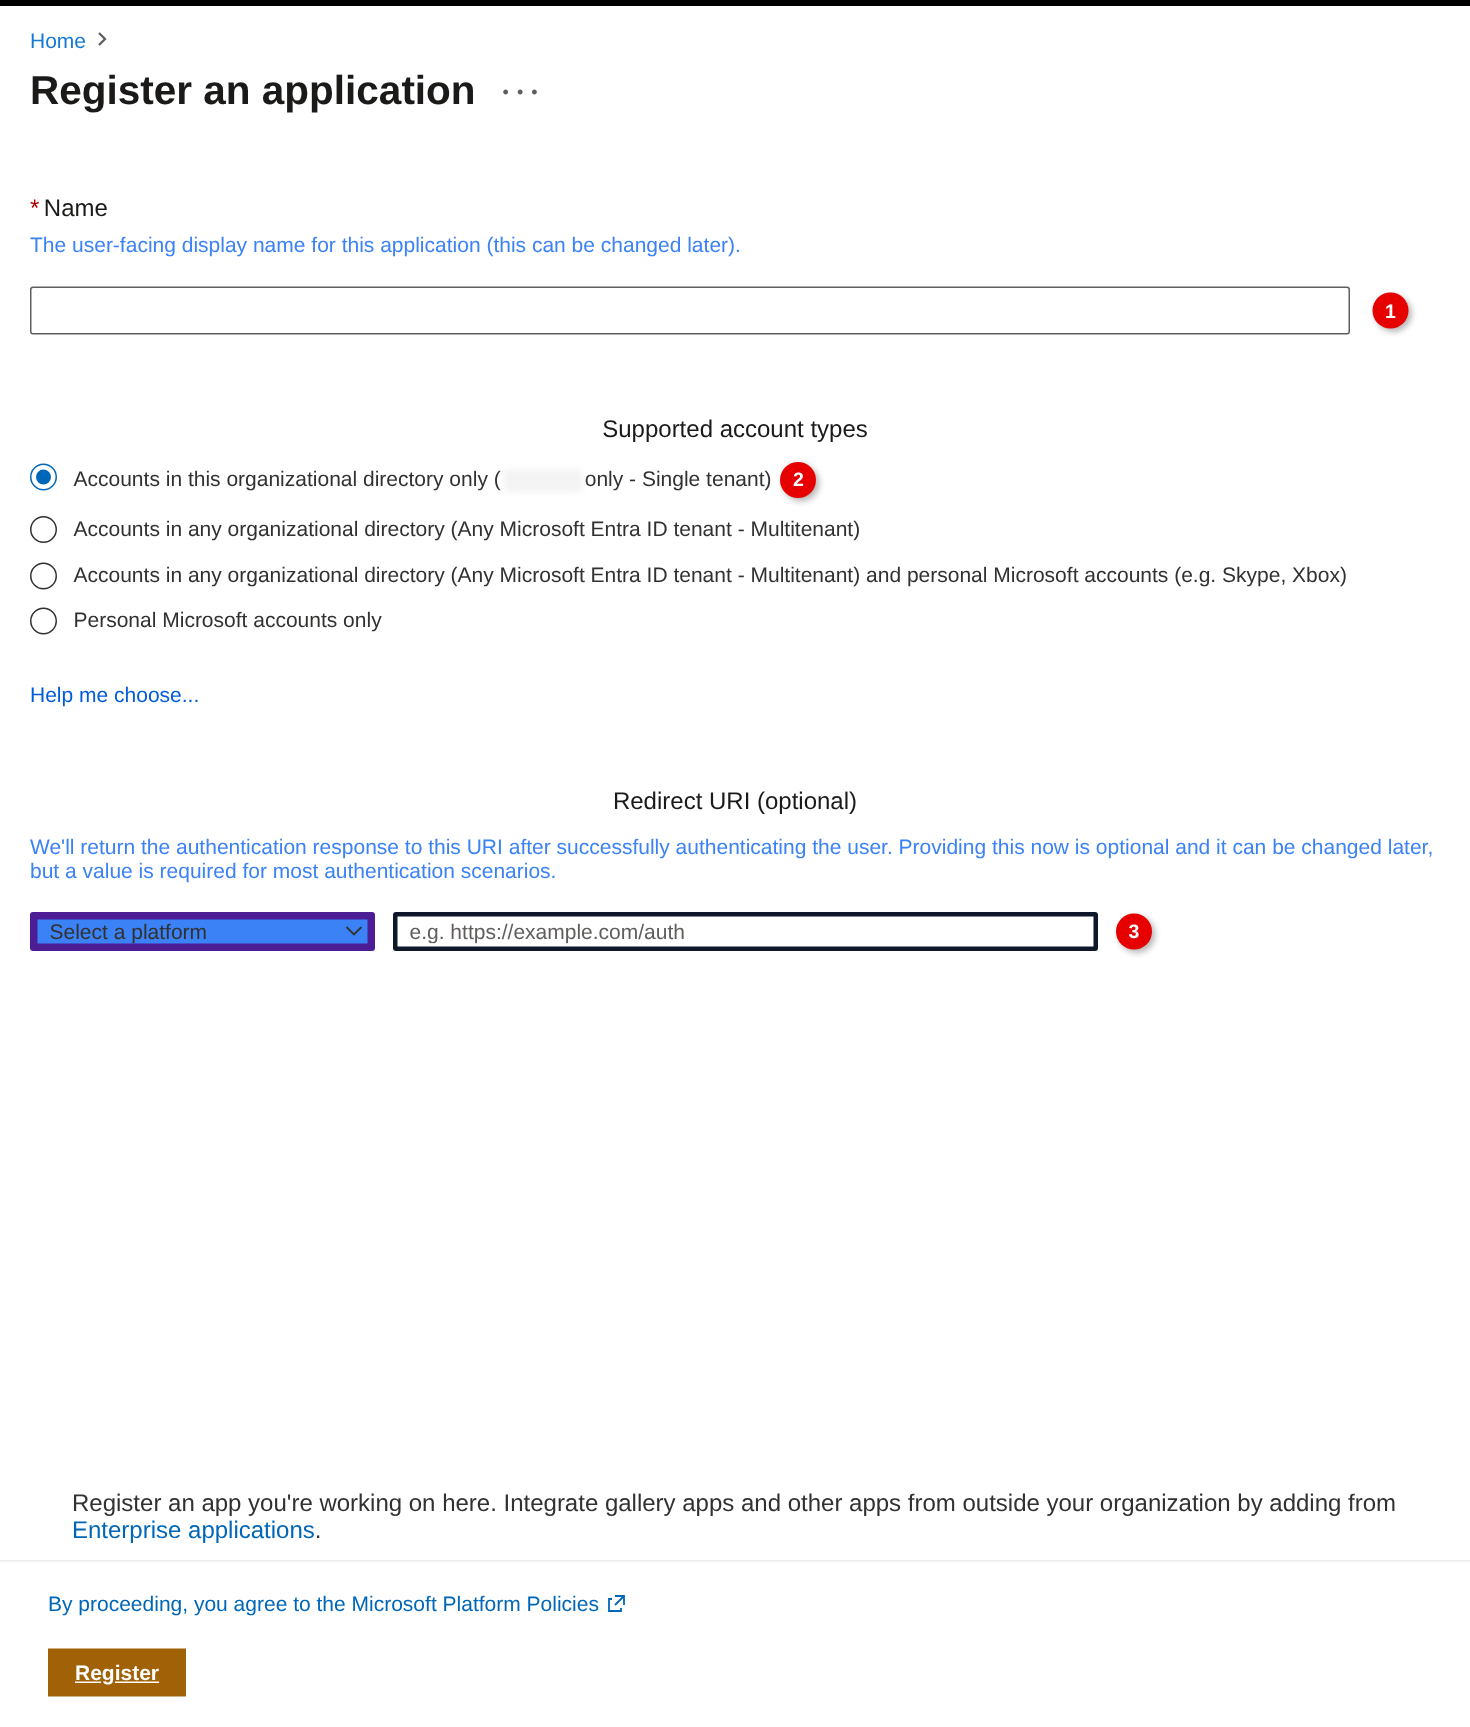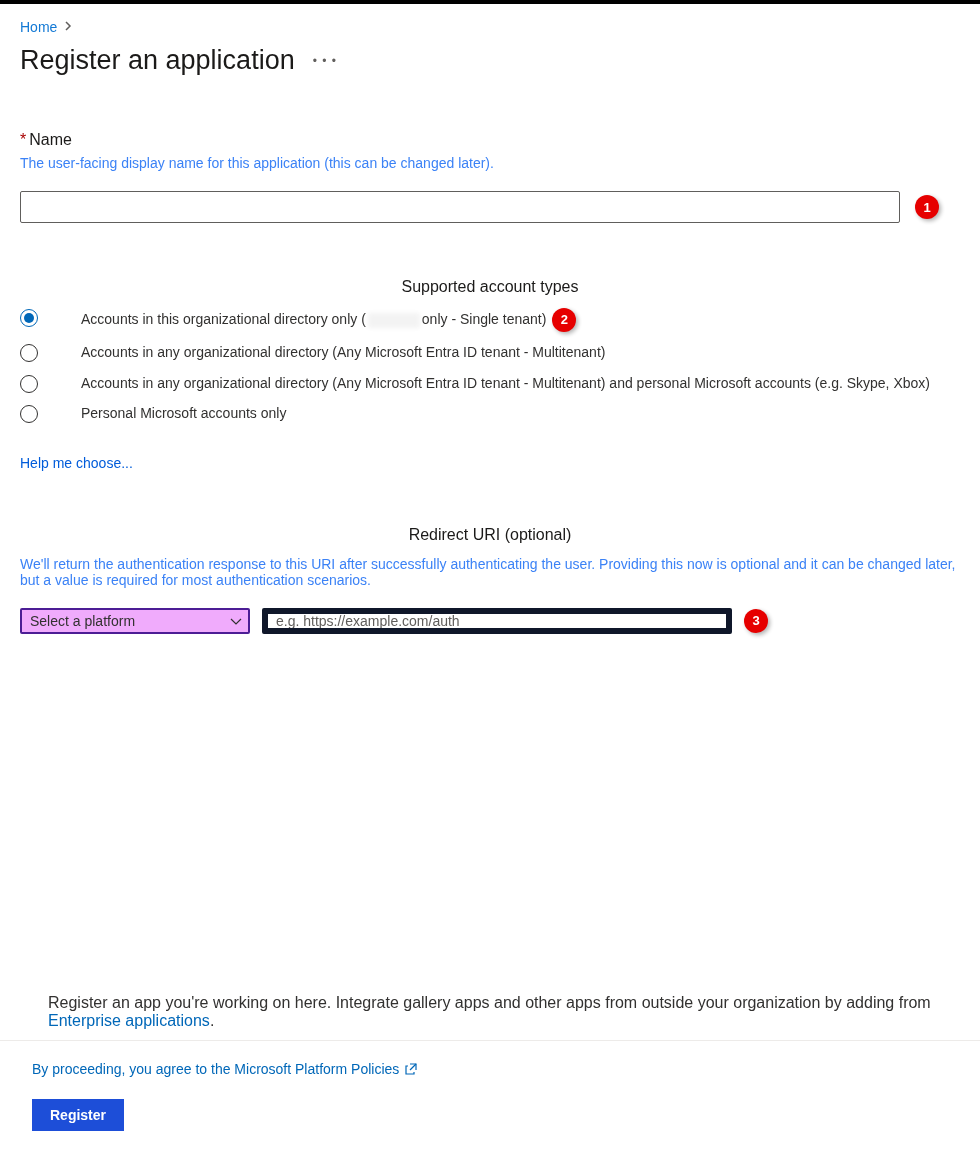--- a/index.html
+++ b/index.html
@@ -32,21 +32,21 @@
       font-size: 11px;
     }
     .page-title-row {
       display: flex;
       align-items: center;
       gap: 18px;
       margin-bottom: 55px;
     }
     .page-title {
       font-size: 27px;
-      font-weight: 400;
+      font-weight: 700;
       color: #1b1a19;
     }
     .more-icon {
       color: #605e5c;
       font-size: 12px;
       letter-spacing: 1px;
     }
     .field-label {
       font-size: 16px;
       color: #1b1a19;
@@ -120,21 +120,20 @@
       left: 3px;
     }
     .radio-label {
       font-size: 14px;
       color: #323130;
       line-height: 1.4;
       max-width: 860px;
       display: flex;
       align-items: center;
       flex-wrap: wrap;
-      margin-left: 32px;
     }
     .blur {
       display: inline-block;
       width: 52px;
       height: 15px;
       background: #f3f3f3;
       border-radius: 2px;
       filter: blur(2px);
       vertical-align: middle;
       margin: 0 2px;
@@ -153,41 +152,41 @@
       gap: 12px;
       margin-bottom: 10px;
     }
     .select-wrapper {
       position: relative;
       width: 230px;
     }
     .select-input {
       width: 100%;
       height: 26px;
-      border: 2px solid #4c1d95;
+      border: 5px solid #4c1d95;
       border-radius: 2px;
       padding: 0 30px 0 8px;
       font-size: 14px;
-      background: #f0abfc;
+      background: #3b82f6;
       cursor: pointer;
       display: flex;
       align-items: center;
       color: #323130;
     }
     .select-wrapper .chevron-down {
       position: absolute;
       right: 8px;
       top: 50%;
       transform: translateY(-50%);
       pointer-events: none;
     }
     .uri-input {
       width: 470px;
       height: 26px;
-      border: 6px solid #0f172a;
+      border: 3px solid #0f172a;
       border-radius: 2px;
       padding: 0 8px;
       font-size: 14px;
       font-family: inherit;
     }
     .uri-input::placeholder { color: #605e5c; }
     .badge {
       width: 24px;
       height: 24px;
       background: #e60000;
@@ -227,28 +226,29 @@
       font-size: 14px;
       margin-bottom: 22px;
       cursor: pointer;
     }
     .ext-icon {
       width: 12px;
       height: 12px;
       display: inline-flex;
     }
     .register-btn {
-      background: #1d4ed8;
+      background: #a16207;
       color: #fff;
       border: none;
       padding: 8px 18px;
       font-size: 14px;
       font-weight: 600;
       cursor: pointer;
       font-family: inherit;
+      text-decoration: underline;
     }
     .page-layout {
       display: flex;
       flex-direction: column;
       height: calc(1151px - 4px);
     }
     .main-area {
       flex: 1;
       display: flex;
       flex-direction: column;

